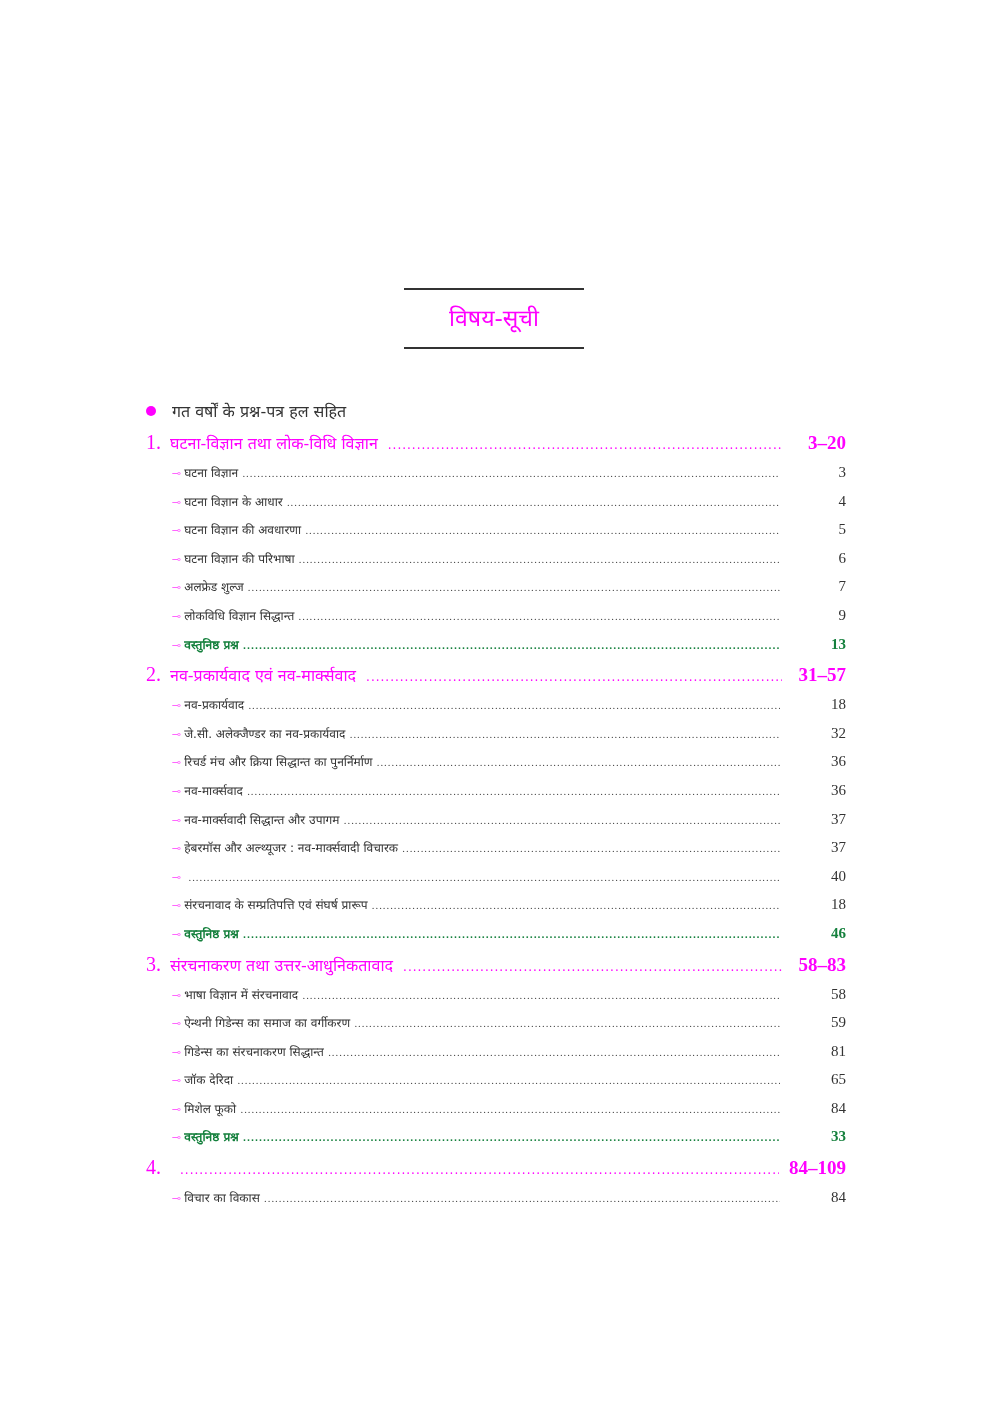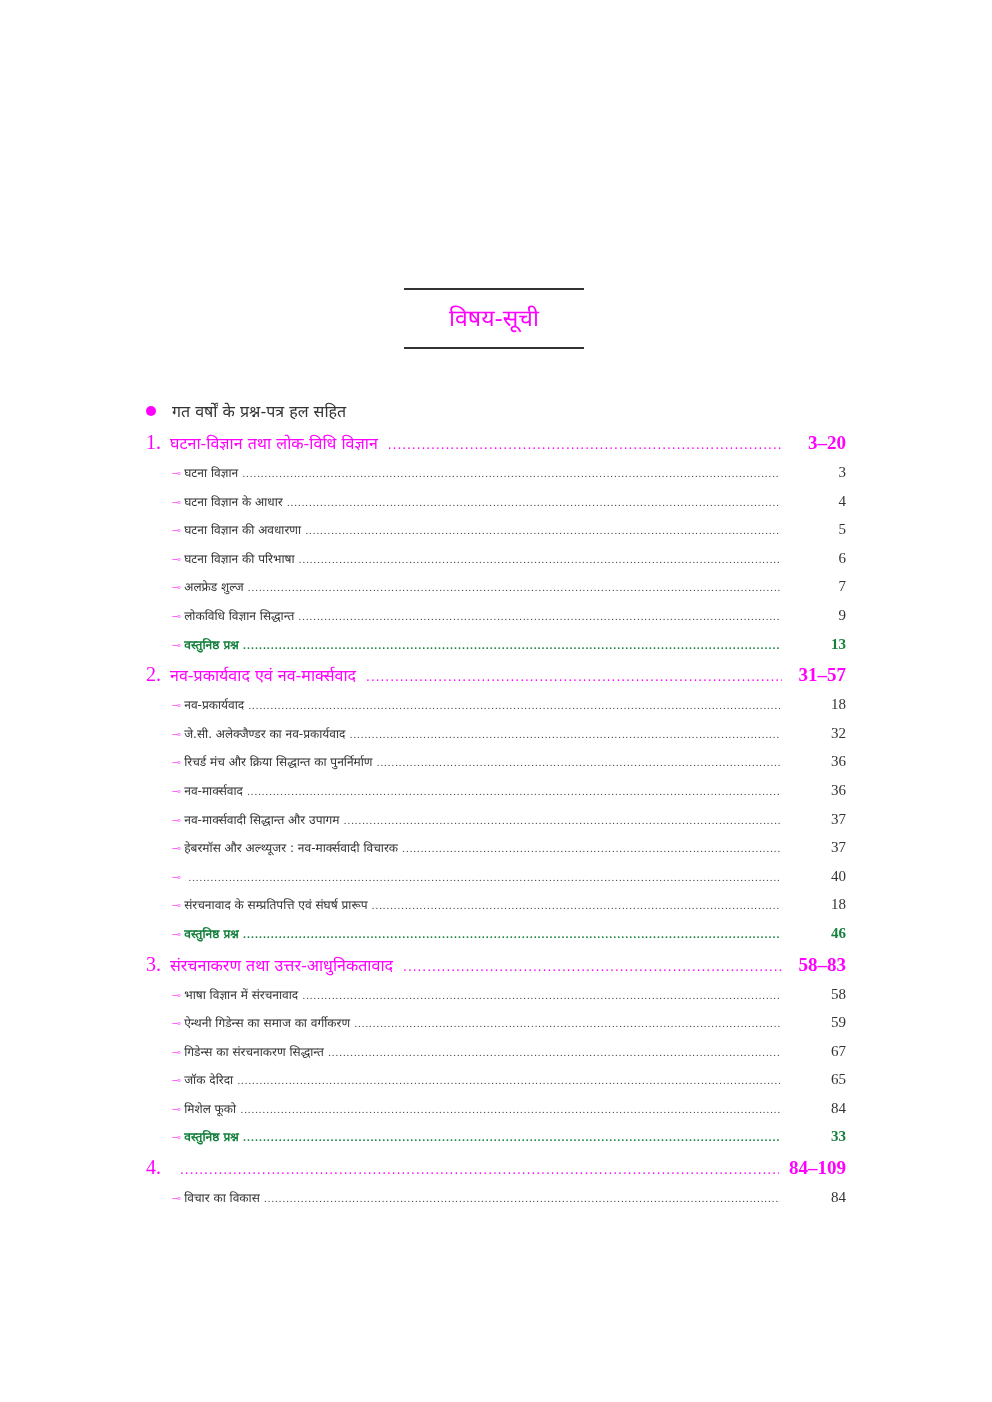--- a/index.html
+++ b/index.html
@@ -160,21 +160,21 @@
     <div class="item">
       <span class="arrow">⊸</span>
       <span class="text">ऐन्थनी गिडेन्स का समाज का वर्गीकरण</span>
       <span class="dots">............................................................................................................................................................................................................................................................................................................</span>
       <span class="page">59</span>
     </div>
     <div class="item">
       <span class="arrow">⊸</span>
       <span class="text">गिडेन्स का संरचनाकरण सिद्धान्त</span>
       <span class="dots">............................................................................................................................................................................................................................................................................................................</span>
-      <span class="page">67</span>
+      <span class="page">81</span>
     </div>
     <div class="item">
       <span class="arrow">⊸</span>
       <span class="text">जॉक देरिदा</span>
       <span class="dots">............................................................................................................................................................................................................................................................................................................</span>
       <span class="page">65</span>
     </div>
     <div class="item">
       <span class="arrow">⊸</span>
       <span class="text">मिशेल फूको</span>

